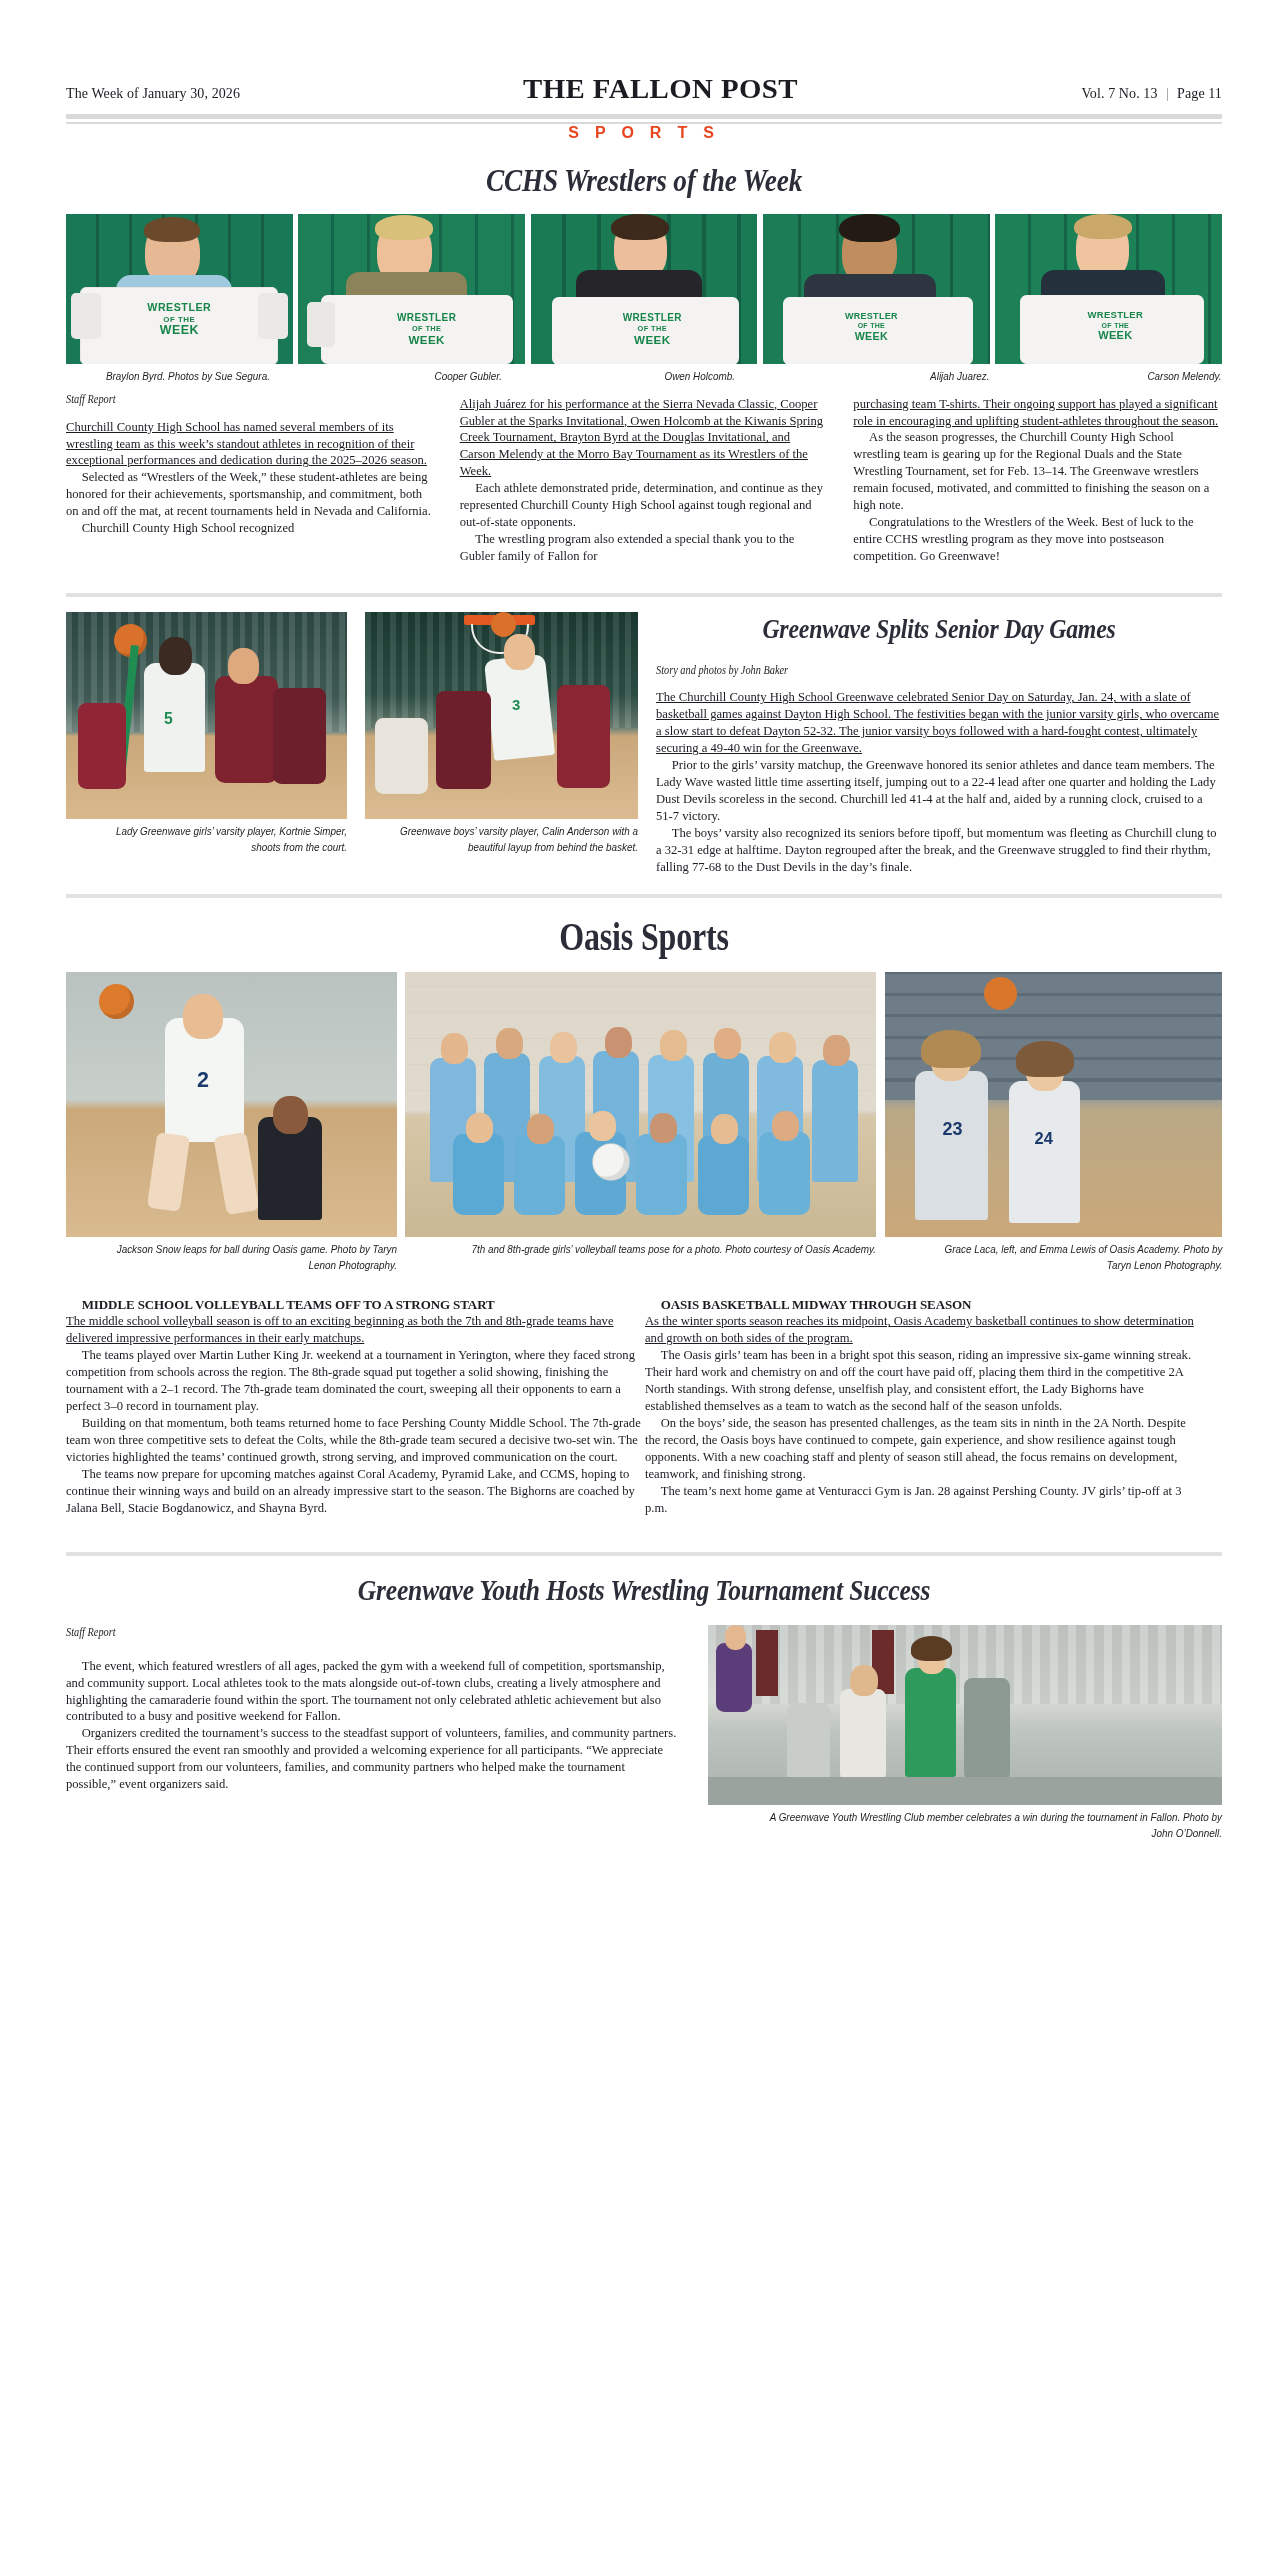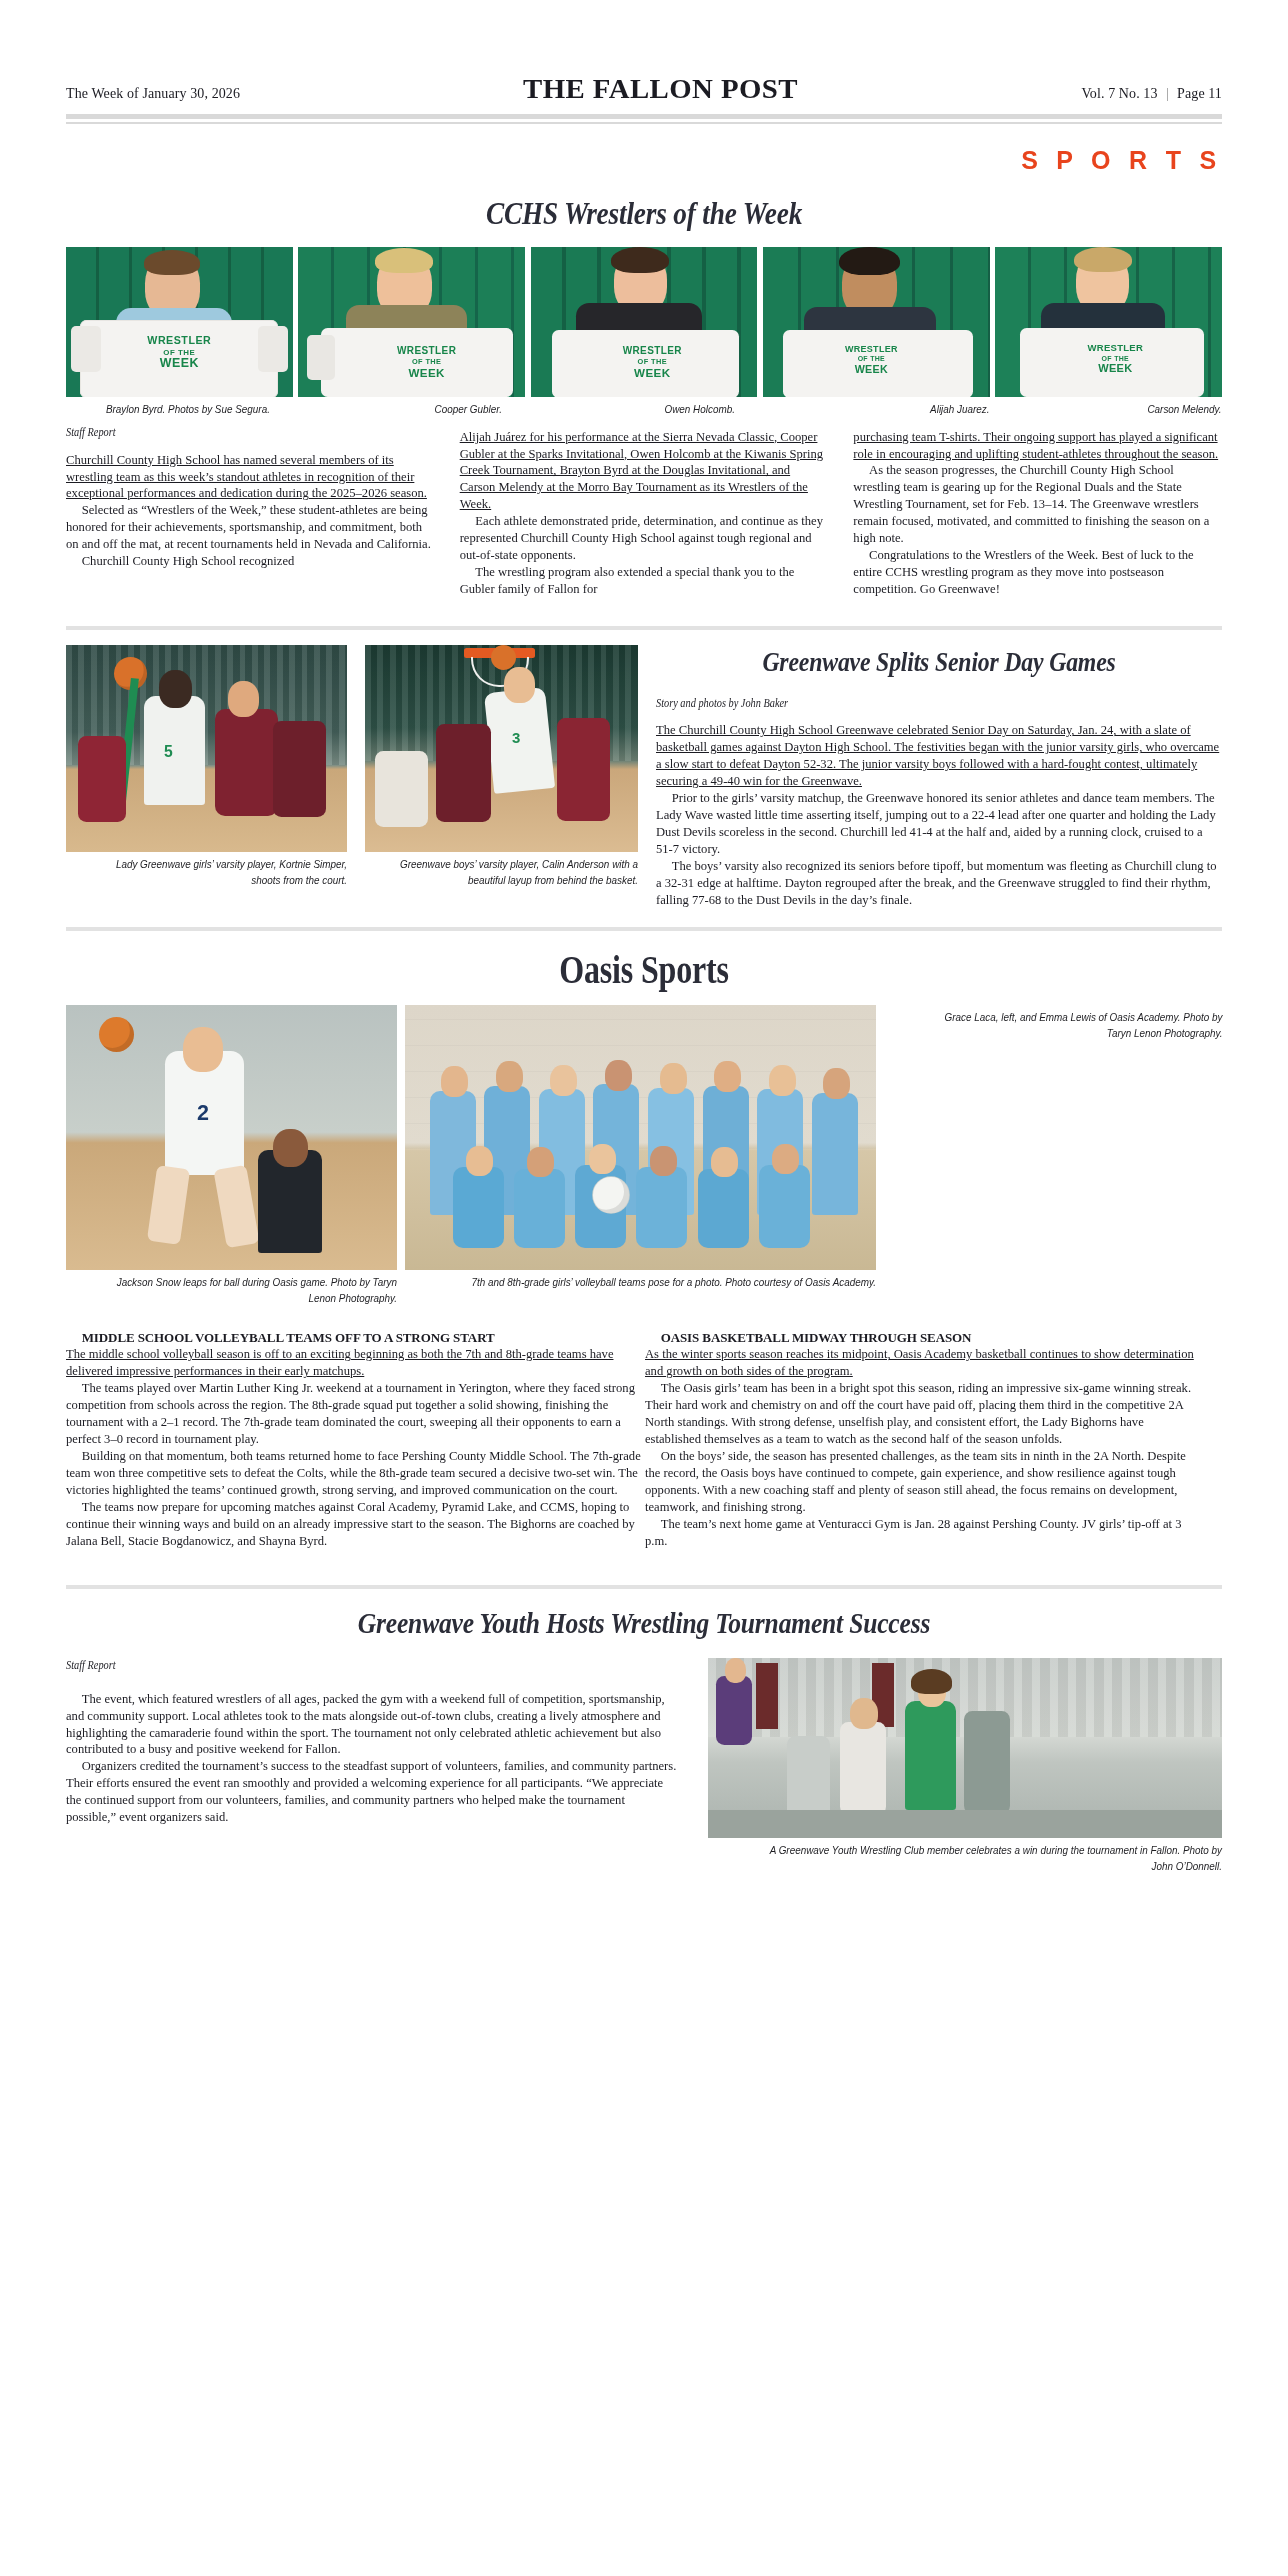--- a/index.html
+++ b/index.html
@@ -19,23 +19,23 @@
   .mh-right { display:flex; gap:8.3px; align-items:baseline; }
   .mh-sep { color:#8d8d8d; font-weight:300; }
   .mh-title {
     font-family:"Liberation Serif", serif; font-weight:bold;
     font-size:28px; letter-spacing:0.4px; transform:scaleX(1.03); white-space:nowrap;
   }
   .rule-thick { height:5px; background:#d9d9d9; margin-top:9px; }
   .rule-thin  { height:2.5px; background:#d9d9d9; margin-top:2.5px; }
 
   .kicker {
-    text-align:right; margin-top:22px;
+    text-align:center; 
     font-family:"Liberation Sans", sans-serif; font-weight:bold;
-    font-size:25px; letter-spacing:5.8px; color:#e8441d;
+    font-size:16px; letter-spacing:5.8px; color:#e8441d;
   }
 
   
   .hl {
     text-align:center; font-family:"Liberation Serif", serif;
     font-style:italic; font-weight:bold; color:#2b2d38;
     font-size:31px; transform:scaleX(.88); letter-spacing:-0.2px;
   }
   .hl-1 { margin-top:20.7px; }
   .hl-upright { font-style:normal; font-size:39px; transform:scaleX(.82); }
@@ -314,20 +314,34 @@
         <div style="position:absolute; left:354px; top:160px; width:51px; height:83px; background:#6ab1d8; border-radius:10px;"></div>
         <div class="head" style="left:367px; top:139px; width:26.5px; height:30px; background:#dcab82;"></div>
 
         <div style="position:absolute; left:188px; top:172px; width:36px; height:36px; border-radius:50%; background:#f4f5f2;
              box-shadow:inset -5px -3.3px 0 rgba(0,0,0,.10), 0 0 0 0.8px #cbd0cd;"></div>
       </div>
       <div class="cap">7th and 8th-grade girls’ volleyball teams pose for a photo. Photo courtesy of Oasis Academy.</div>
     </div>
 
     <div style="flex:1;">
+      <div class="photo" style="height:265px;">
+        <div style="position:absolute; inset:0; background:linear-gradient(#6b7a86 0%,#8b98a1 46%,#b9a886 52%,#caa87a 100%);"></div>
+        <div style="position:absolute; left:0; right:0; top:0; height:48%;
+             background:repeating-linear-gradient(0deg,#6f7d88 0 18px,#5d6b76 18px 21.5px);"></div>
+        <div style="position:absolute; left:99px; top:5px; width:33px; height:33px; border-radius:50%; background:#d9762c;"></div>
+        <div style="position:absolute; left:30px; top:99px; width:73px; height:149px; background:#d9dfe2; border-radius:11.6px 11.6px 3.3px 3.3px;"></div>
+        <div class="head" style="left:46px; top:64px; width:40px; height:45px; background:#e7c49c;"></div>
+        <div style="position:absolute; left:36px; top:58px; width:60px; height:38px; background:#b08a52; border-radius:50% 50% 34% 34%;"></div>
+        <div style="position:absolute; left:58px; top:147px; font-family:'Liberation Sans',sans-serif; font-weight:bold; font-size:18px; color:#1b3a6b;">23</div>
+        <div style="position:absolute; left:124px; top:109px; width:71px; height:142px; background:#e6eaec; border-radius:11.6px 11.6px 3.3px 3.3px;"></div>
+        <div class="head" style="left:141px; top:76px; width:38px; height:43px; background:#ecc8a0;"></div>
+        <div style="position:absolute; left:131px; top:69px; width:58px; height:36px; background:#7d5a3a; border-radius:50% 50% 34% 34%;"></div>
+        <div style="position:absolute; left:150px; top:157px; font-family:'Liberation Sans',sans-serif; font-weight:bold; font-size:16.5px; color:#1b3a6b;">24</div>
+      </div>
       <div class="cap">Grace Laca, left, and Emma Lewis of Oasis Academy. Photo by Taryn Lenon Photography.</div>
     </div>
   </div>
 
   <div style="display:flex; margin-top:21.5px;">
     <div class="body" style="width:579px;">
       <p class="subhead">MIDDLE SCHOOL VOLLEYBALL TEAMS OFF TO A STRONG START</p>
       <p class="noind">The middle school volleyball season is off to an exciting beginning as both the 7th and 8th-grade teams have delivered impressive performances in their early matchups.</p>
       <p>The teams played over Martin Luther King Jr. weekend at a tournament in Yerington, where they faced strong competition from schools across the region. The 8th-grade squad put together a solid showing, finishing the tournament with a 2–1 record. The 7th-grade team dominated the court, sweeping all their opponents to earn a perfect 3–0 record in tournament play.</p>
       <p>Building on that momentum, both teams returned home to face Pershing County Middle School. The 7th-grade team won three competitive sets to defeat the Colts, while the 8th-grade team secured a decisive two-set win. The victories highlighted the teams’ continued growth, strong serving, and improved communication on the court.</p>

